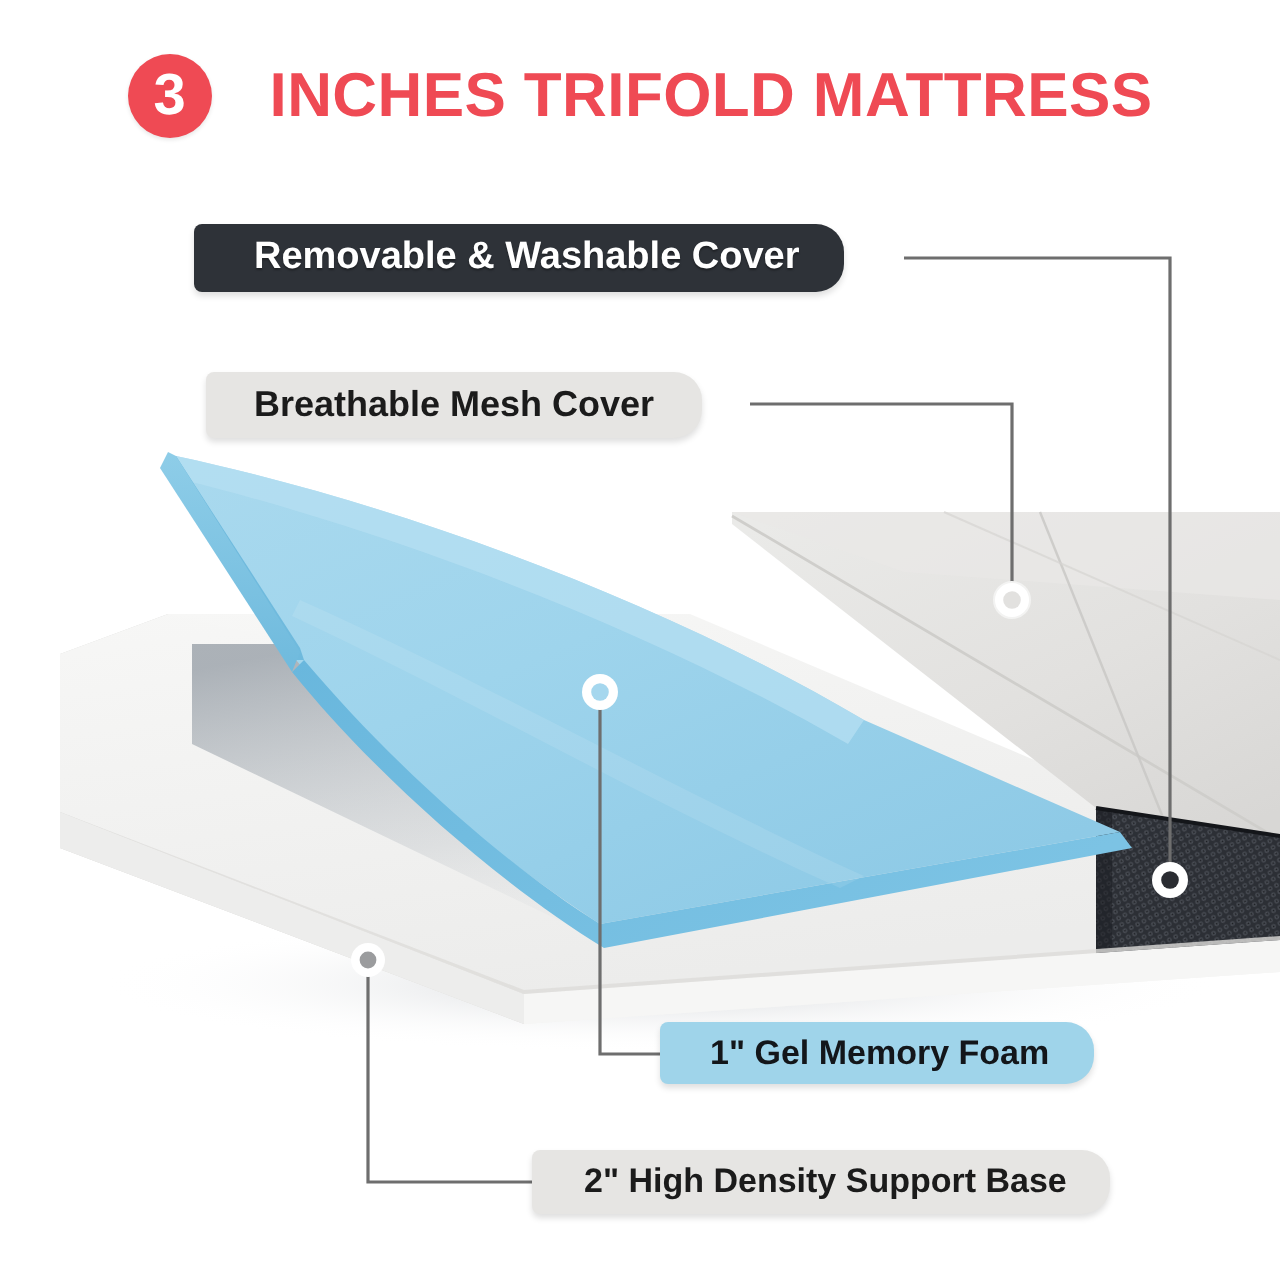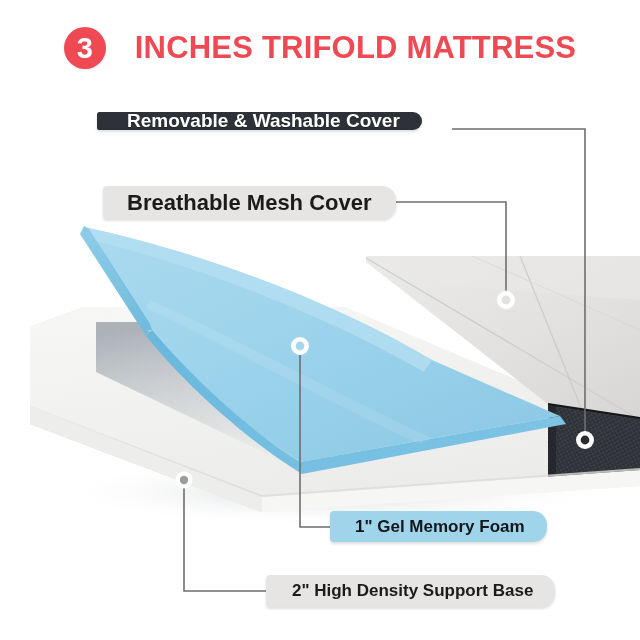--- a/index.html
+++ b/index.html
@@ -53,22 +53,22 @@
     background:#2e3238;color:#ffffff;
     text-shadow:0 1px 1px rgba(0,0,0,.35);
   }
   .badge-grey{
     background:#e6e5e3;color:#1b1b1b;
   }
   .badge-blue{
     background:#9fd4ea;color:#13161a;
   }
 
-  #badge-cover{left:97px;top:112px;height:18px;padding:0 22px 0 30px;font-size:19px;}
-  #badge-mesh{left:103px;top:186px;height:33px;padding:0 24px 0 24px;font-size:22px;align-items:center;}
+  #badge-cover{left:97px;top:112px;height:34px;padding:0 22px 0 30px;font-size:19px;}
+  #badge-mesh{left:103px;top:186px;height:33px;padding:0 24px 0 24px;font-size:18px;align-items:center;}
   #badge-gel{left:330px;top:511px;height:31px;padding:0 22px 0 25px;font-size:17px;}
   #badge-base{left:266px;top:575px;height:32px;padding:0 22px 0 26px;font-size:17px;}
 
   
   #leaders{position:absolute;left:0;top:0;width:640px;height:640px;}
 </style>
 </head>
 <body>
 
 <div id="stage">

